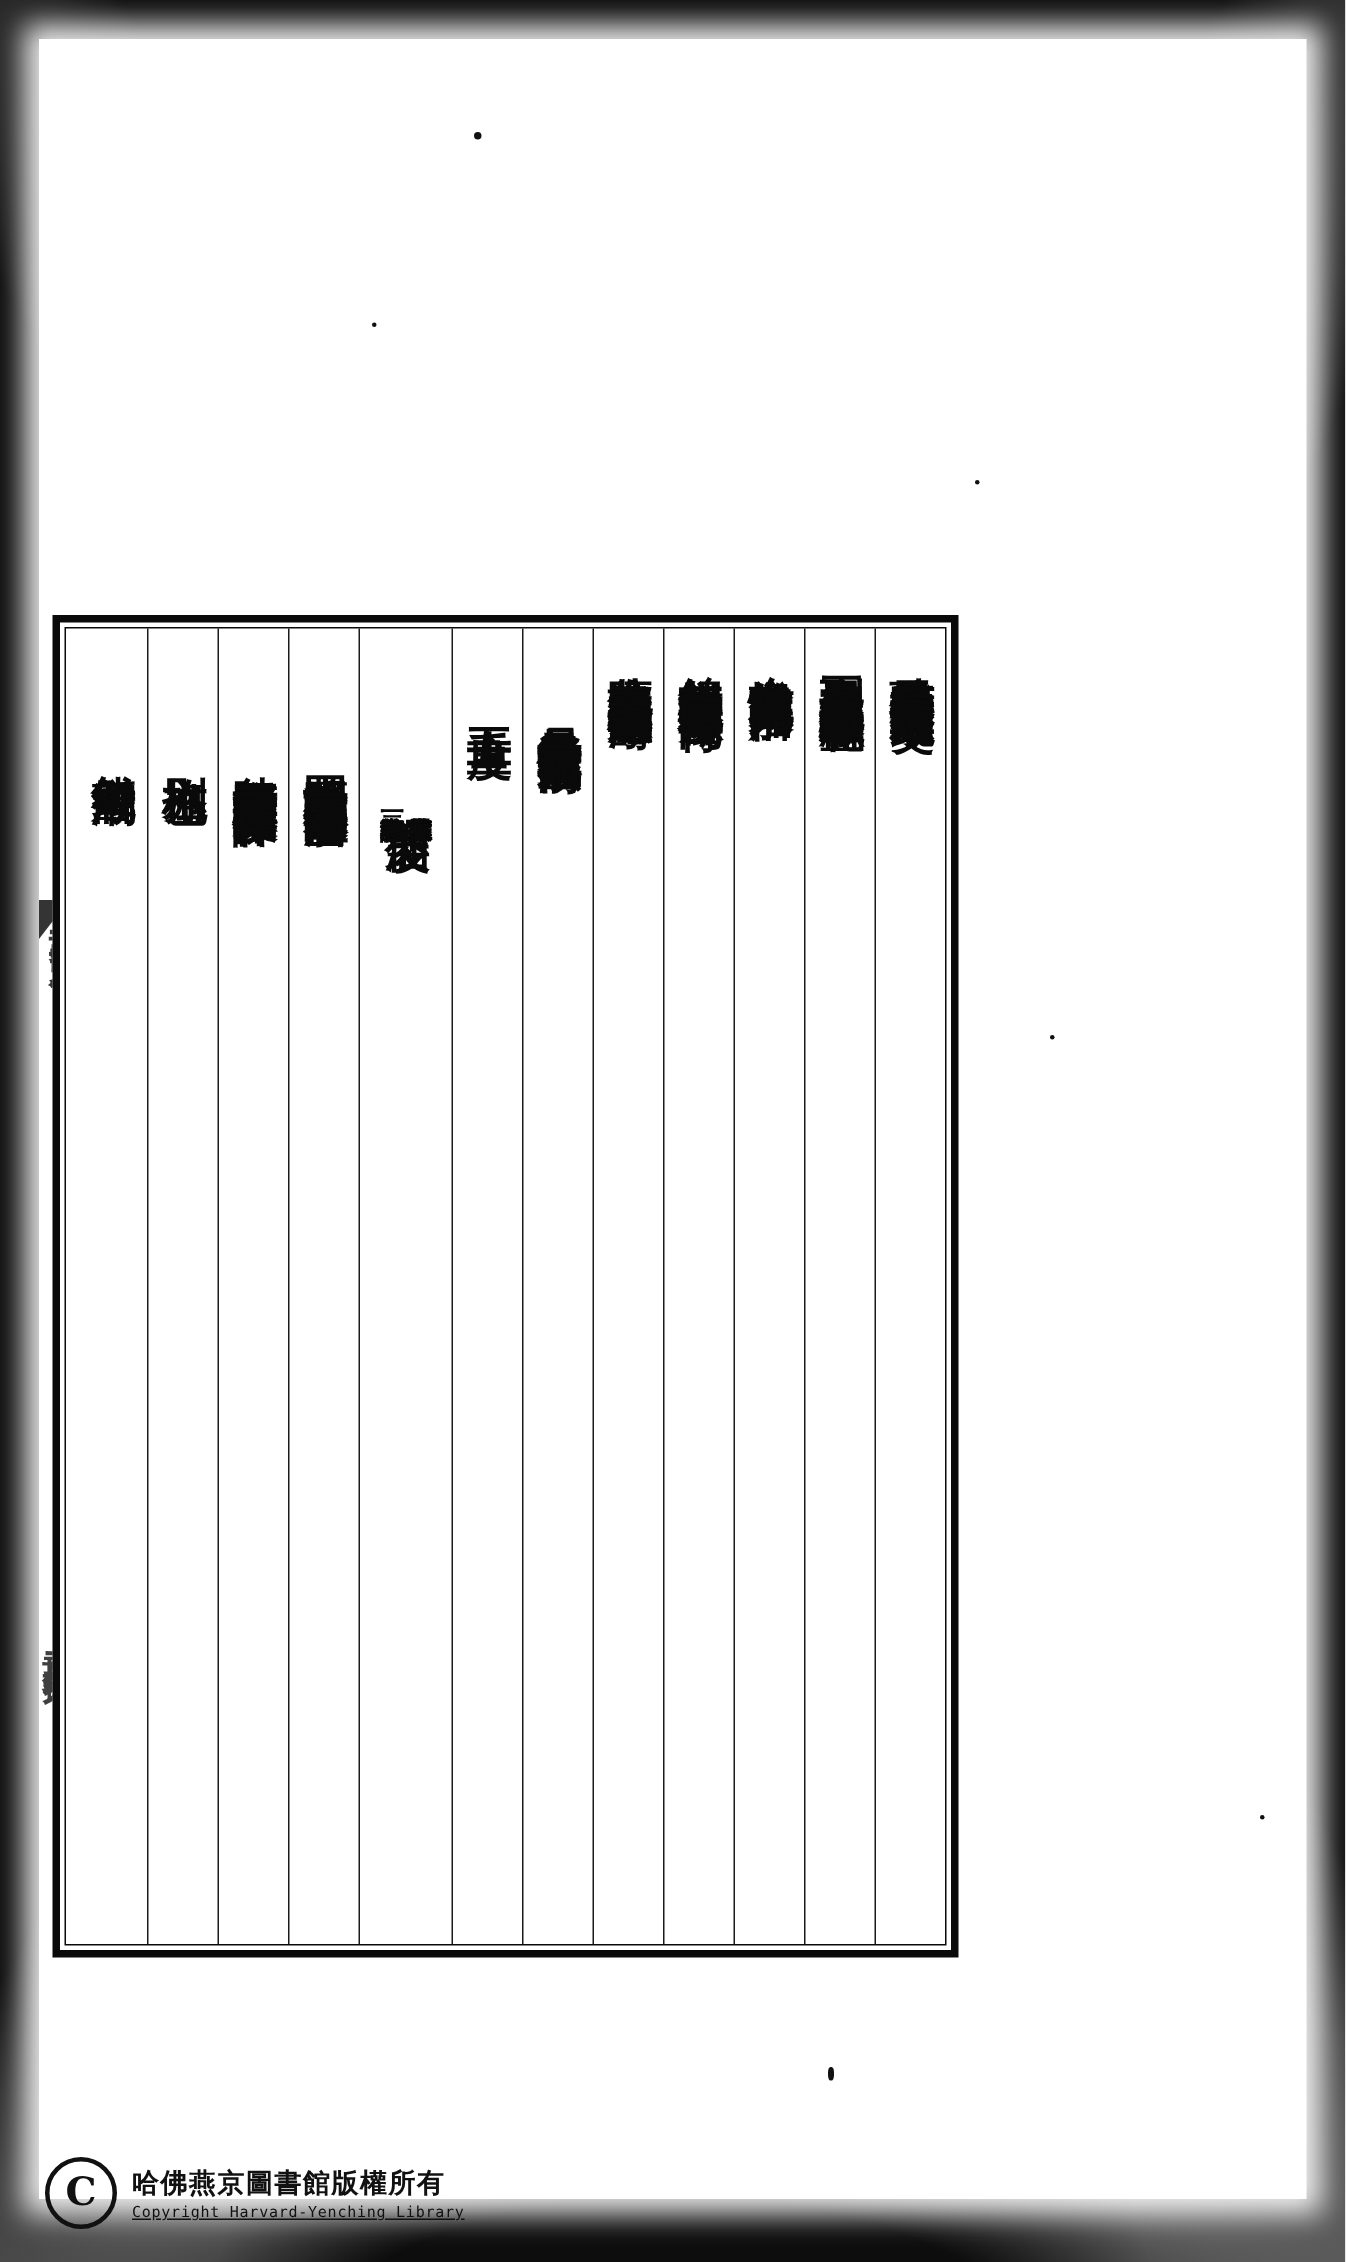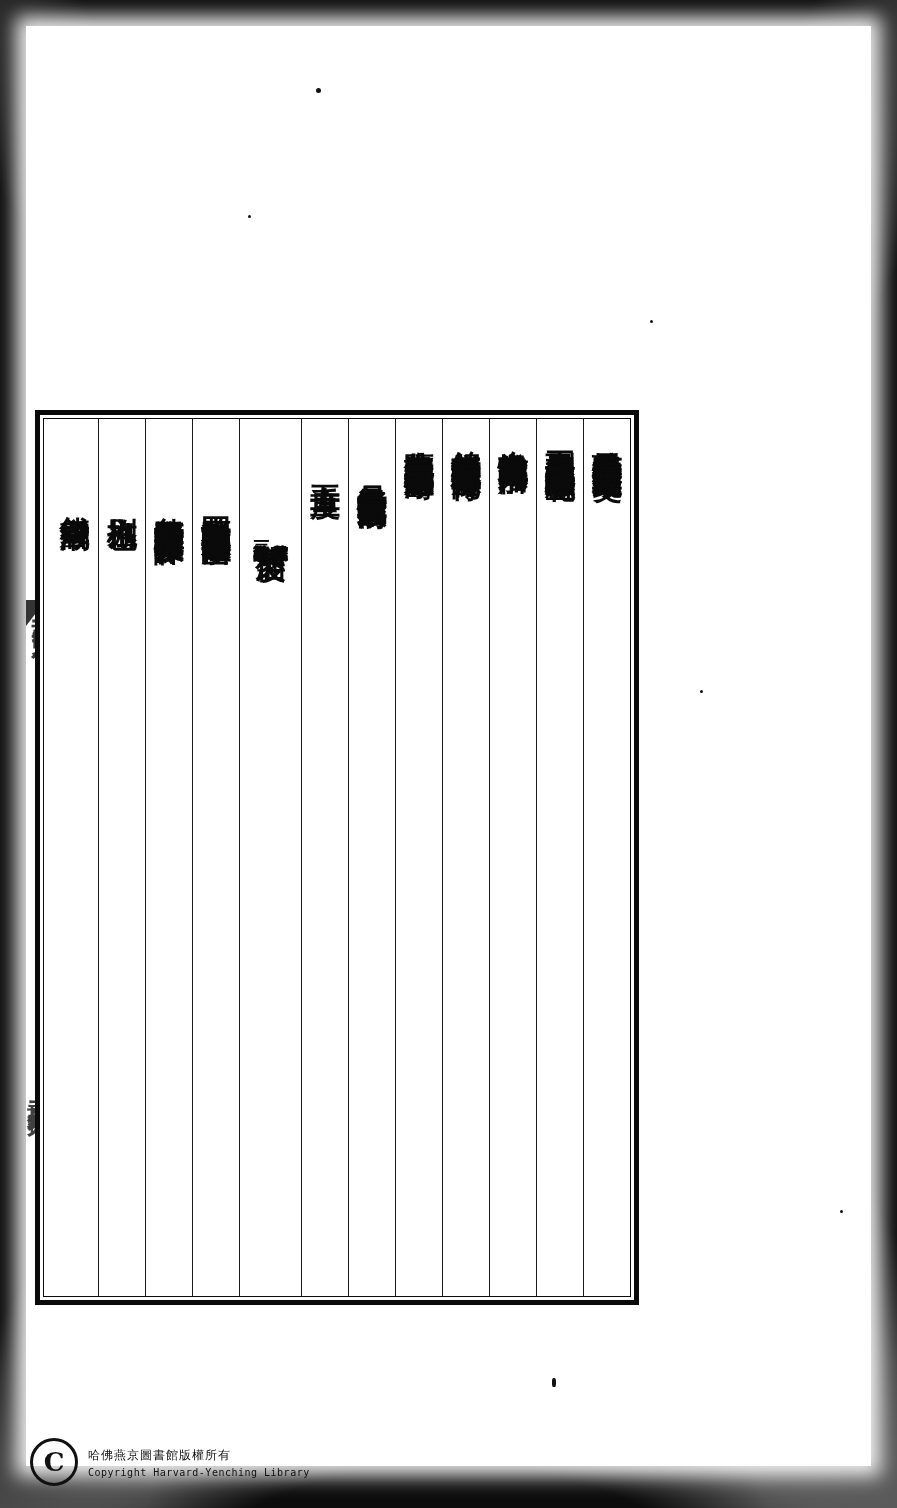--- a/index.html
+++ b/index.html
@@ -180,31 +180,32 @@
     font-size: 26px;
     font-weight: 700;
     color: #111;
   }
   .stamp-lines {
     display: flex;
     flex-direction: column;
     gap: 3px;
   }
   .stamp-cn {
-    font-size: 12px;
-    font-weight: 400;
+    font-size: 18px;
+    font-weight: 700;
     color: #111;
     letter-spacing: 1px;
     font-family: "DejaVu Sans", sans-serif;
   }
   .stamp-en {
     font-size: 10px;
     color: #111;
     letter-spacing: 0.5px;
     font-family: "DejaVu Sans Mono", monospace;
+    text-decoration: underline;
   }
 
   .dot-top {
     position: absolute;
     left: 316px; top: 88px;
     width: 5px; height: 5px;
     background: #111;
     border-radius: 50%;
   }
   .dot-bottom {

